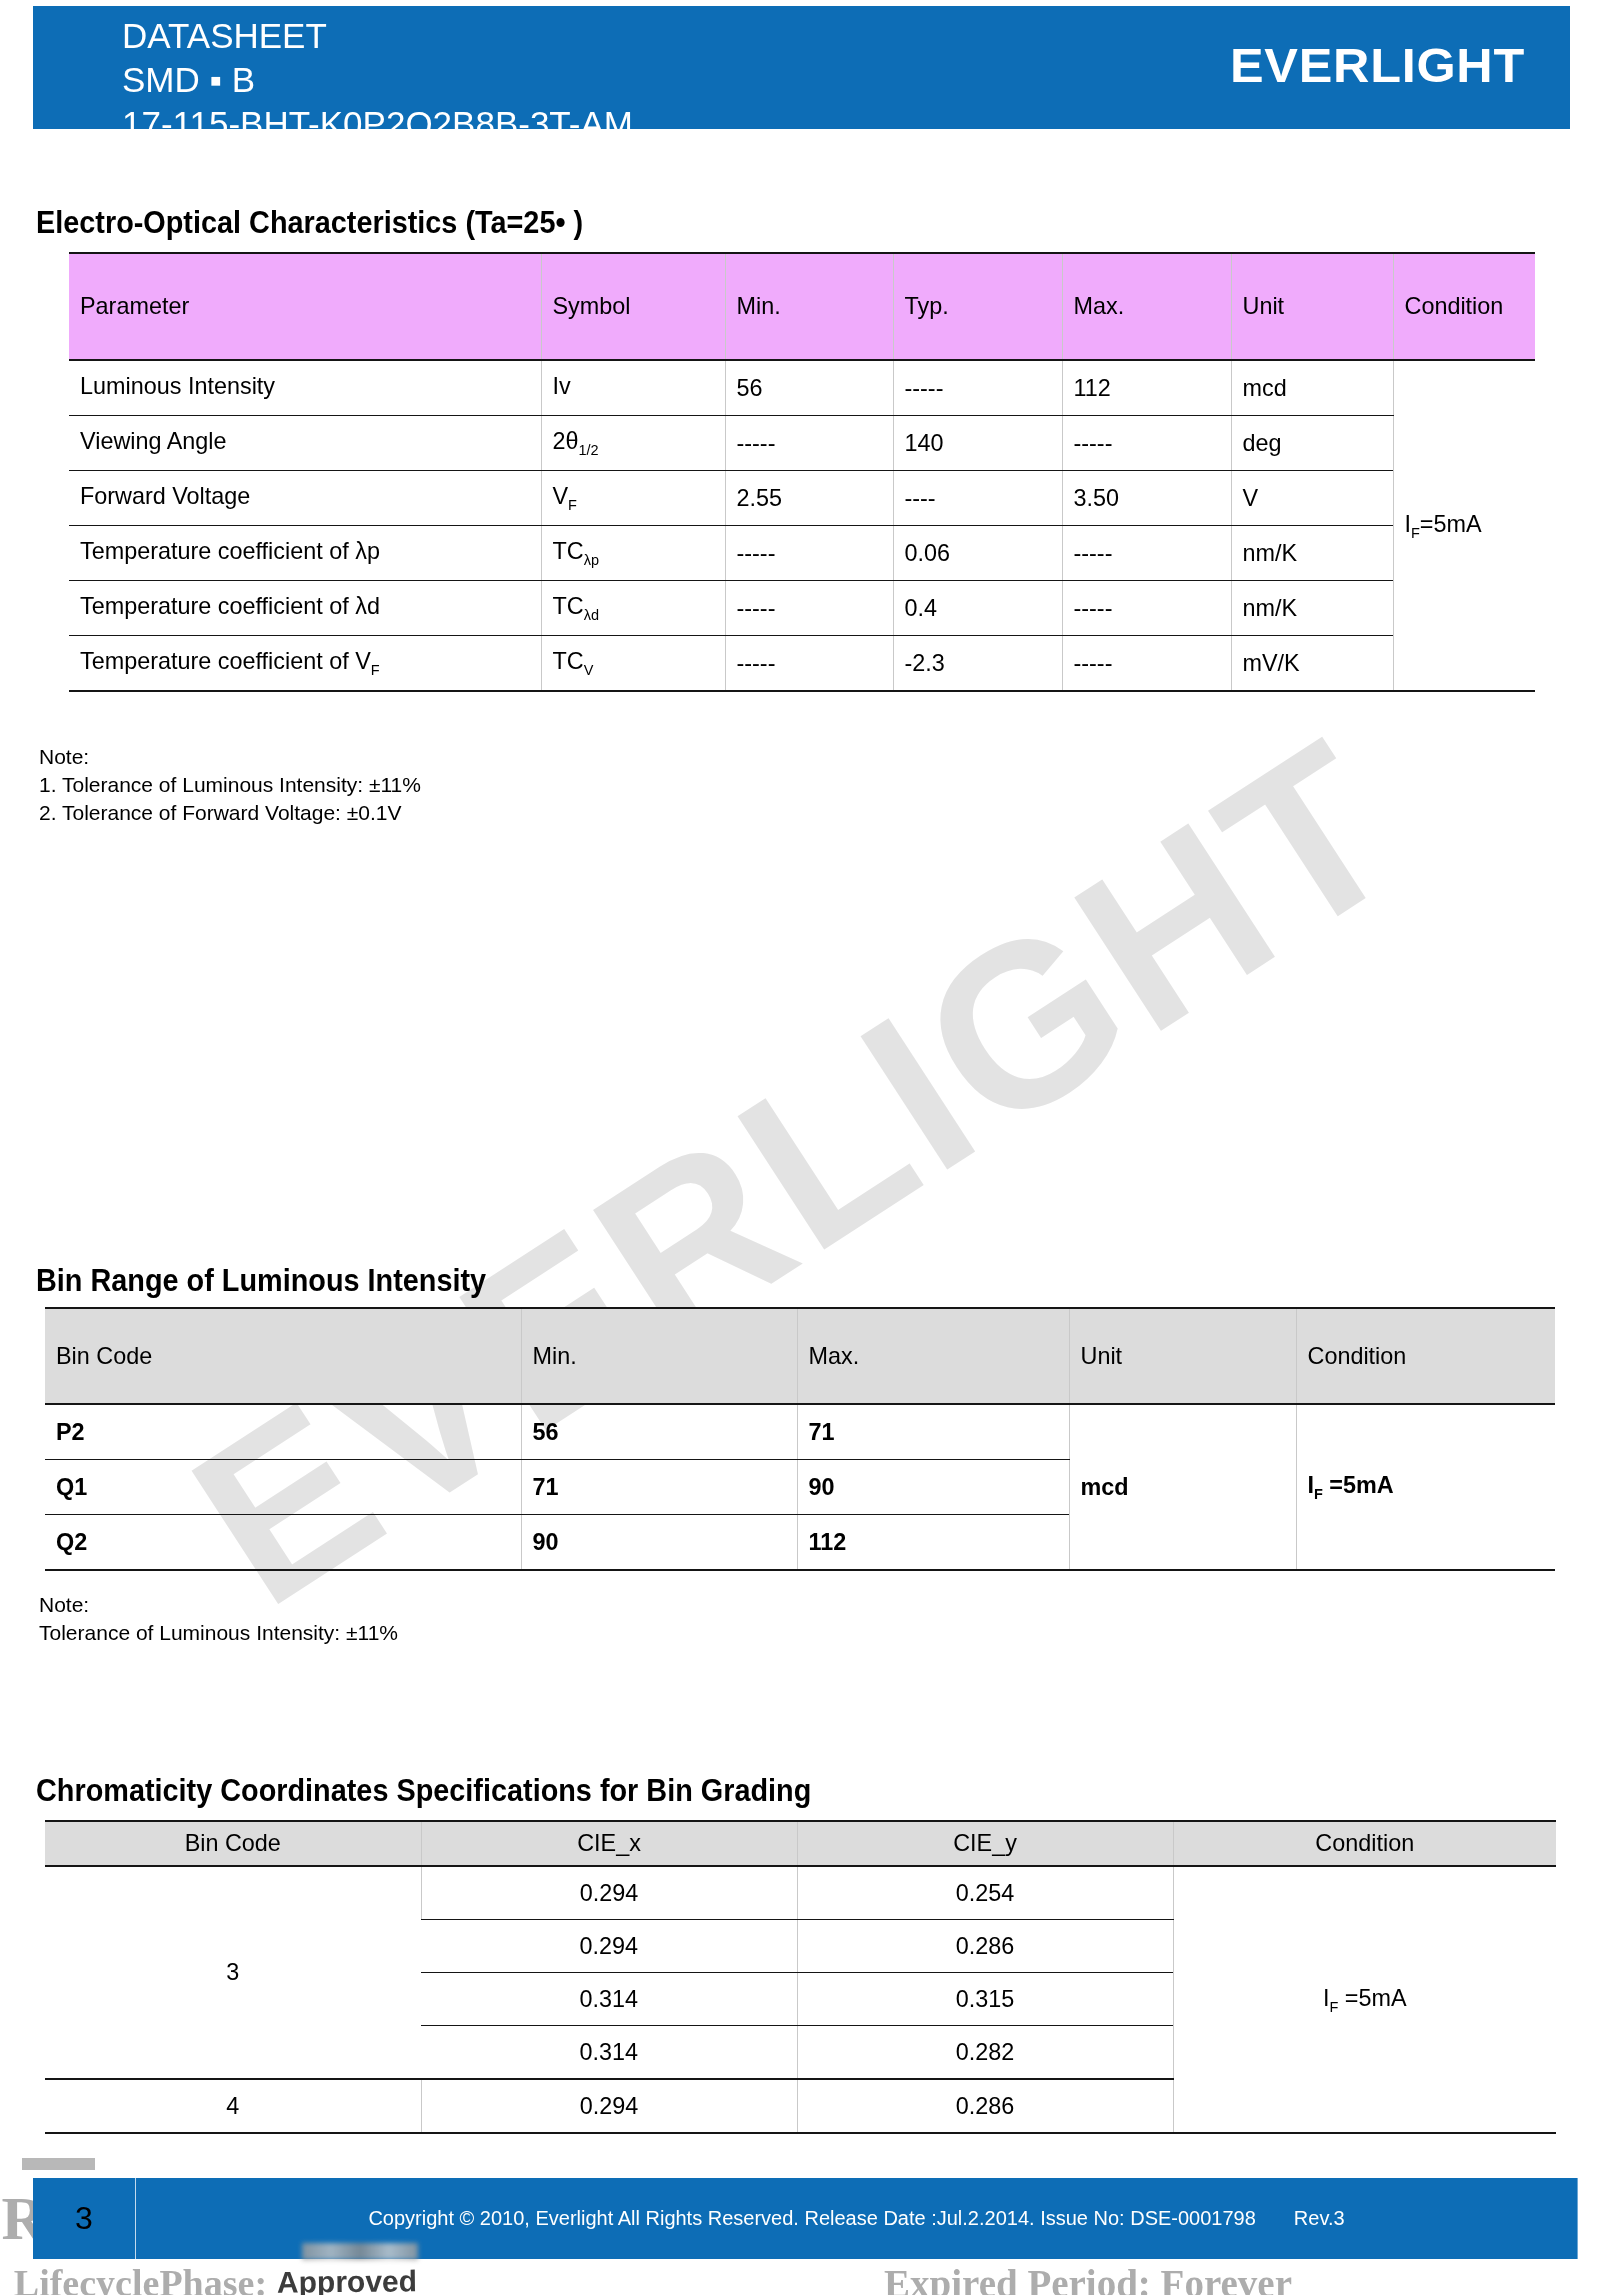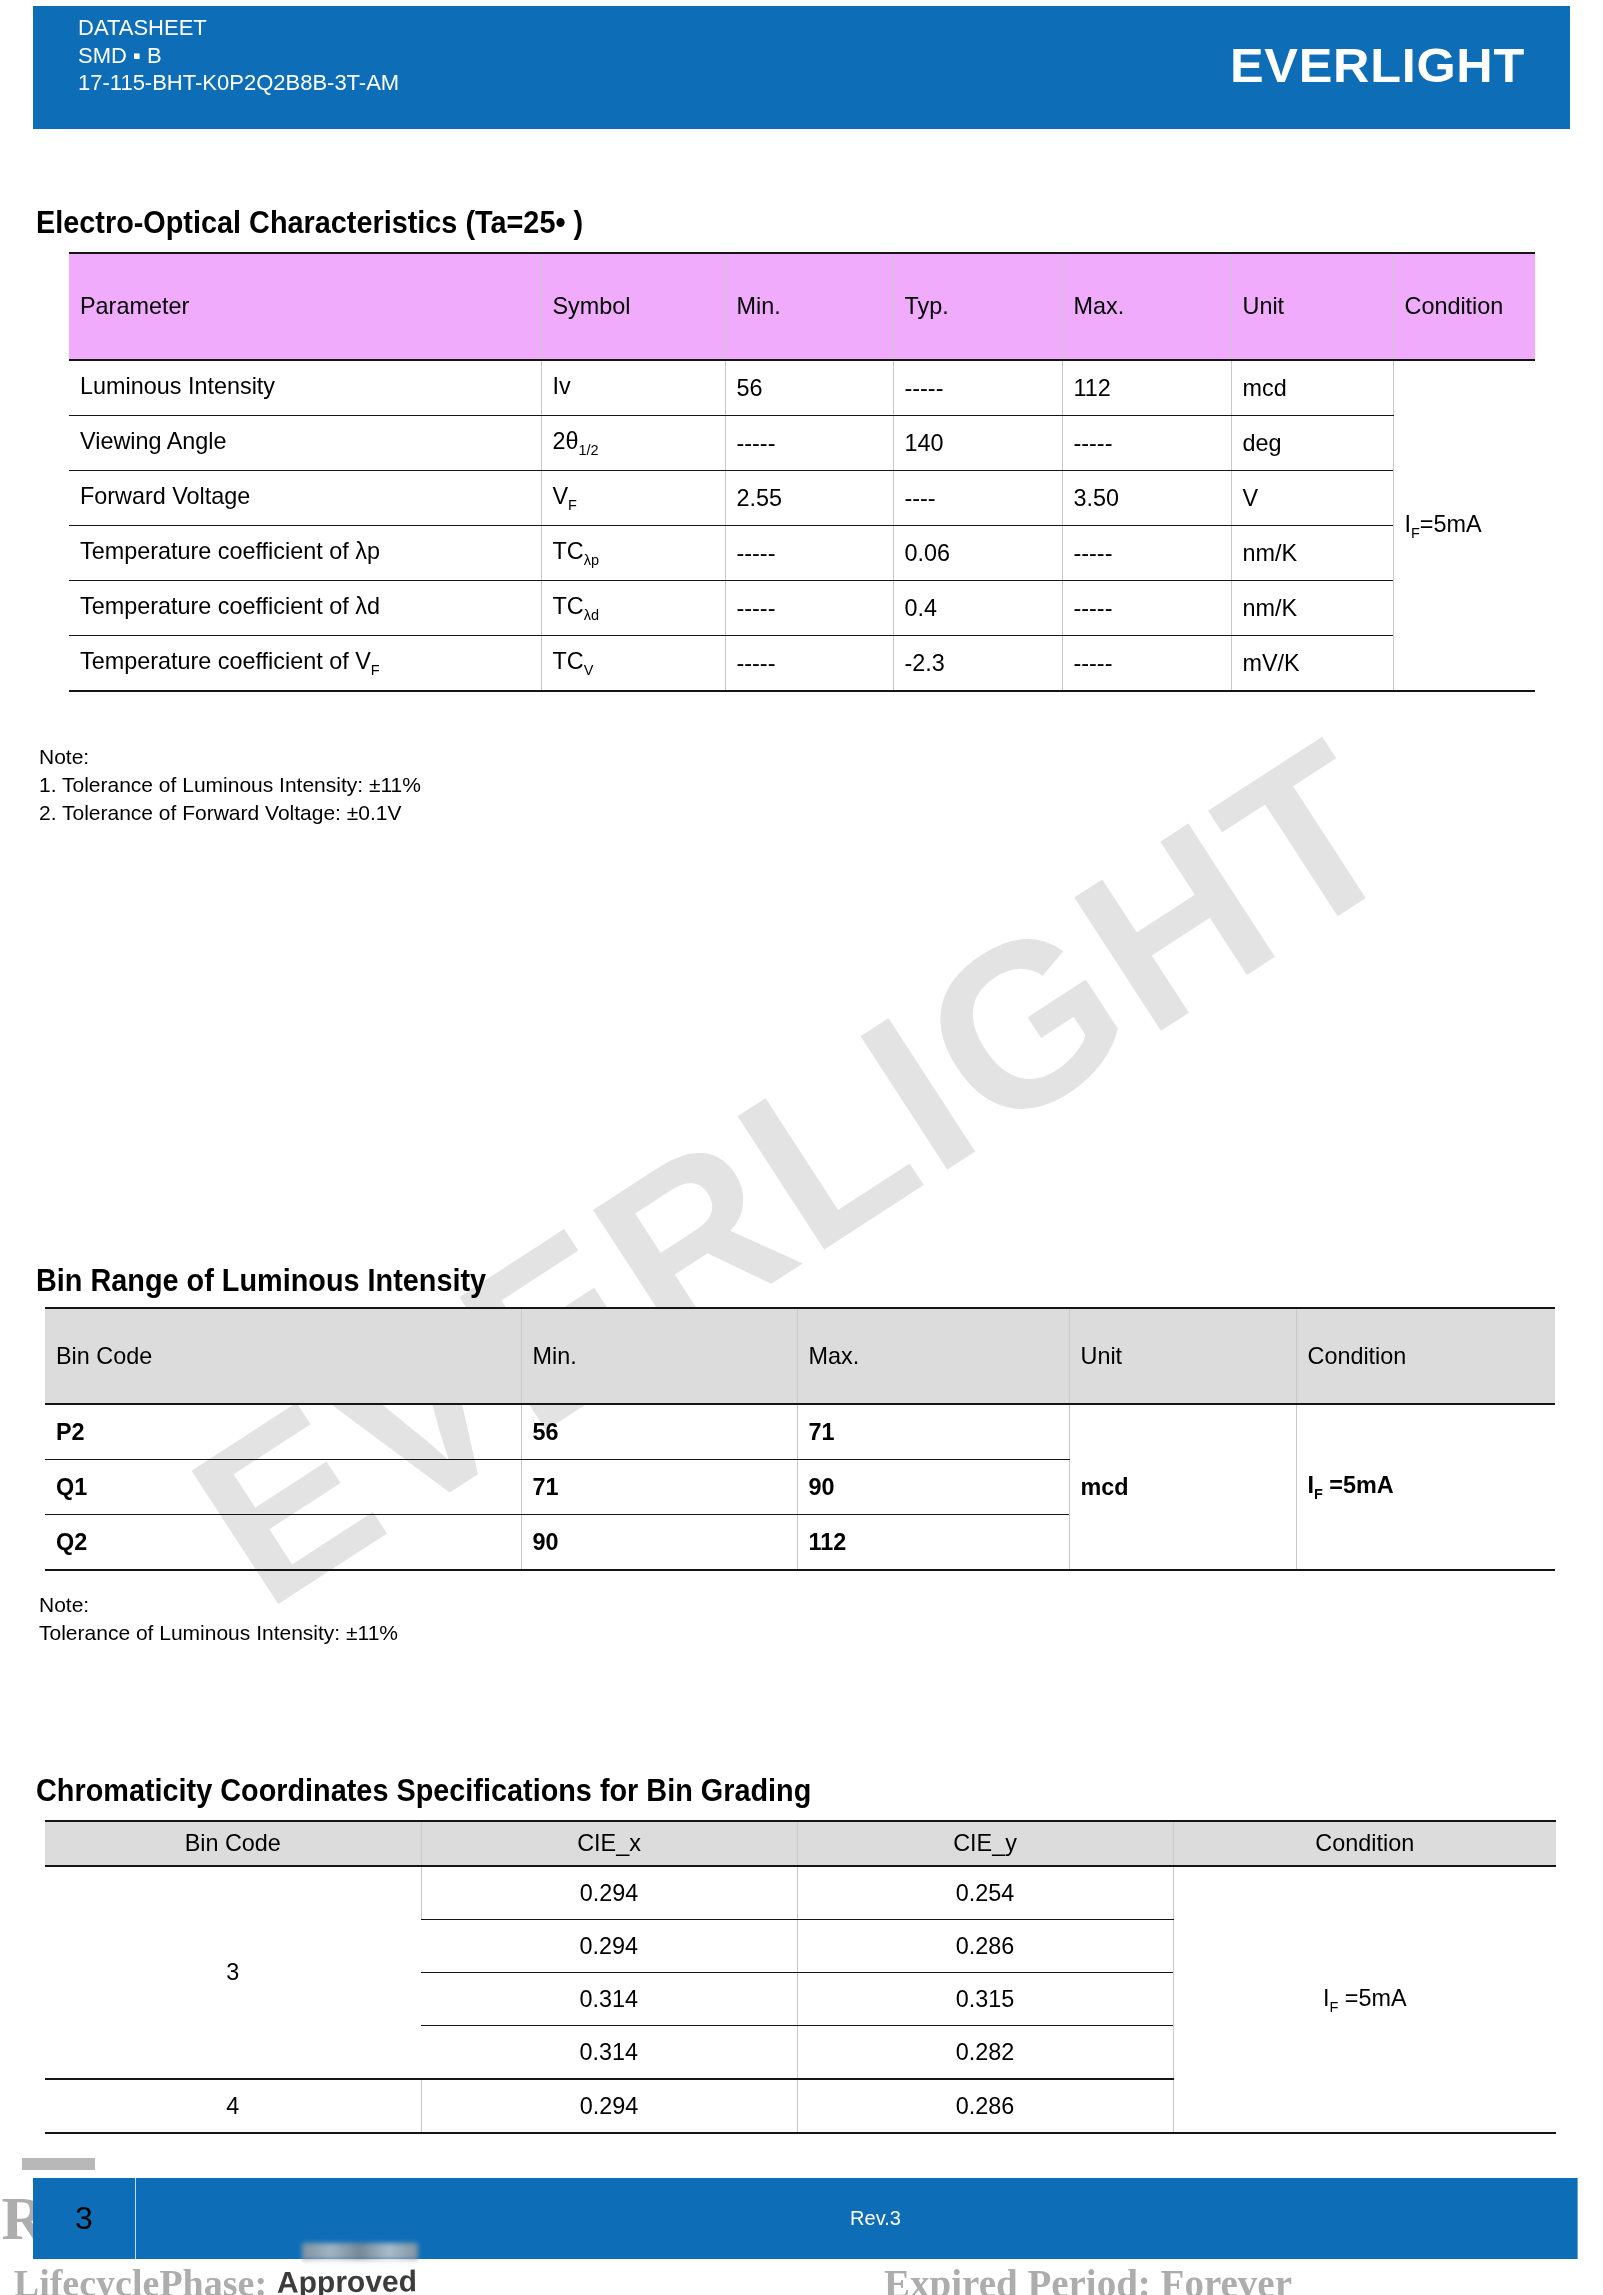--- a/index.html
+++ b/index.html
@@ -7,21 +7,21 @@
     position:relative; width:1603px; height:2295px; background:#fff;
     overflow:hidden; font-family:"Liberation Sans", sans-serif; color:#000;
   }
 
   
   .topbar {
     position:absolute; left:33px; top:5.5px; width:1537px; height:123px;
     background:#0d6db6; color:#fff; z-index:3;
   }
   .topbar-text { position:absolute; left:45px; top:8.3px; }
-  .tb-line { font-size:22px; line-height:1.26; white-space:nowrap; }
+  .tb-line { font-size:35px; line-height:1.26; white-space:nowrap;margin-left:44px; }
   .logo {
     position:absolute; right:45px; top:32px; font-size:48px; font-weight:bold;
     letter-spacing:0.7px; transform:scaleX(1.05); transform-origin:right center;
     white-space:nowrap;
   }
 
   
   .sec-title {
     position:absolute; left:36px; font-weight:bold; font-size:31px;
     transform:scaleX(0.93); transform-origin:left center; white-space:nowrap;
@@ -299,18 +299,19 @@
   <div class="stamp stamp-r">R</div>
   <div class="letter-tops"></div>
   <div class="stamp stamp-lifecycle">LifecyclePhase:</div>
   <div class="stamp-approved">Approved</div>
   <div class="stamp-smudge"></div>
   <div class="stamp stamp-expired">Expired Period: Forever</div>
 
   <div class="footbar">
     <div class="foot-page">3</div>
     <div class="foot-copy">
+      <span>Copyright © 2010, Everlight All Rights Reserved. Release Date :Jul.2.2014. Issue No: DSE-0001798</span>
       <span class="foot-rev">Rev.3</span>
     </div>
   </div>
 
 </div>
 
 
 </body></html>

